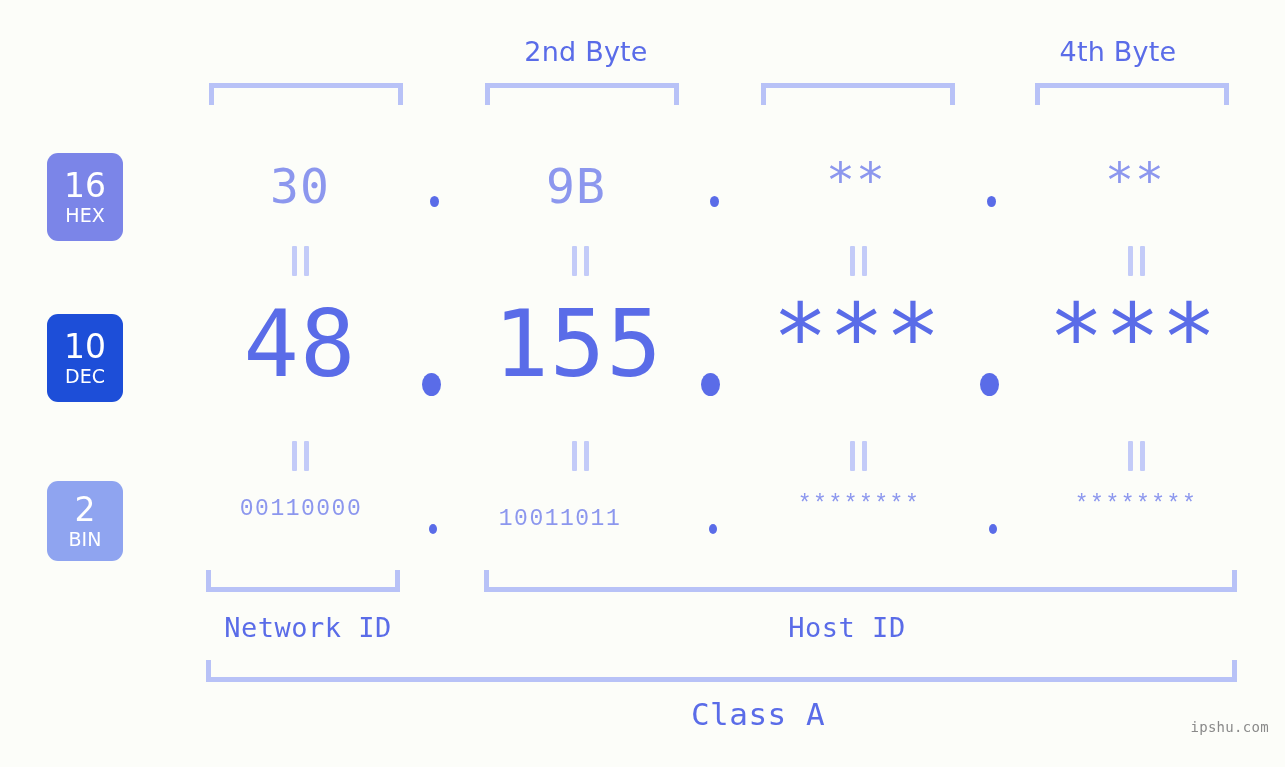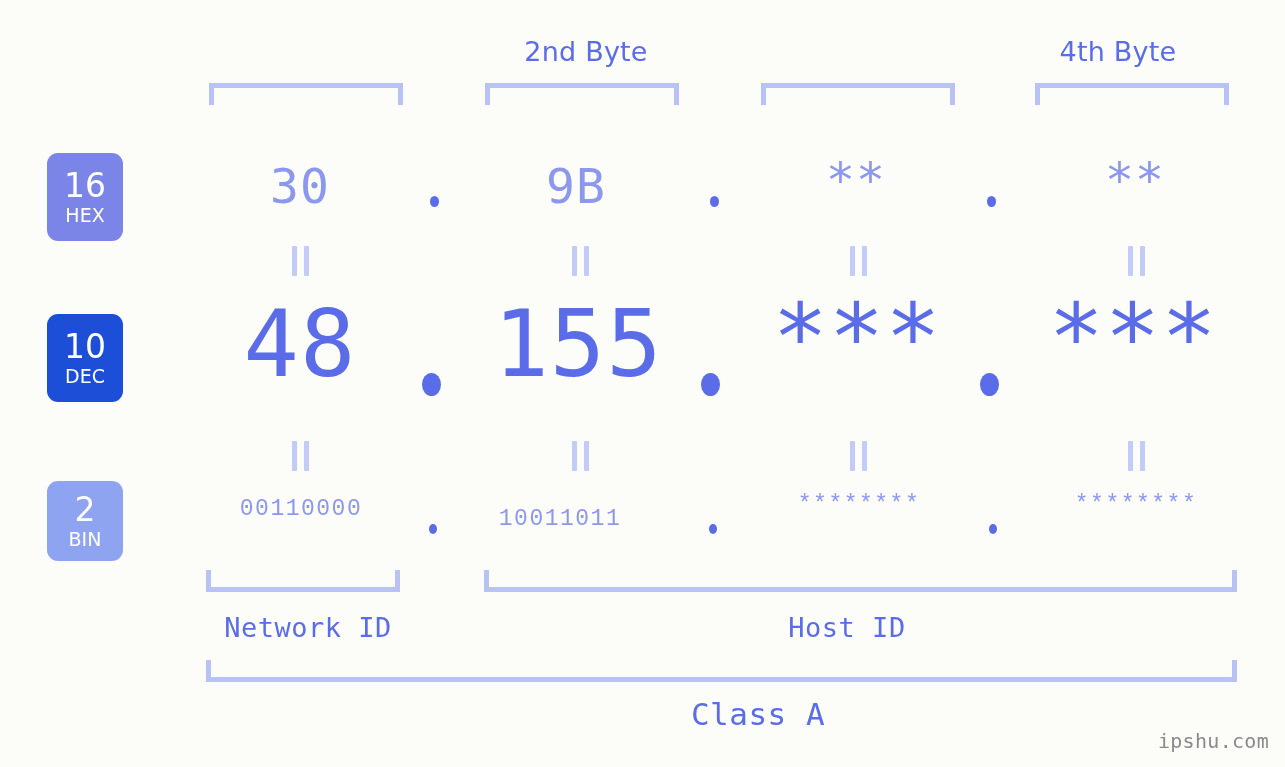--- a/index.html
+++ b/index.html
@@ -101,22 +101,22 @@
     color: #5a6ce8;
     text-align: center;
     white-space: nowrap;
     letter-spacing: 0.5px;
   }
   .caption.big { font-size: 31px; }
 
   
   #watermark {
     position: absolute;
-    right: 16px; bottom: 14px;
-    font-size: 20px;
+    right: 16px; bottom: 32px;
+    font-size: 14px;
     color: #8a8a8a;
     letter-spacing: 0.3px;
   }
 </style>
 </head>
 <body>
 
 <div id="stage">
 
   <div class="byte-head" style="left:476px; top:36px; width:220px;">2nd Byte</div>

